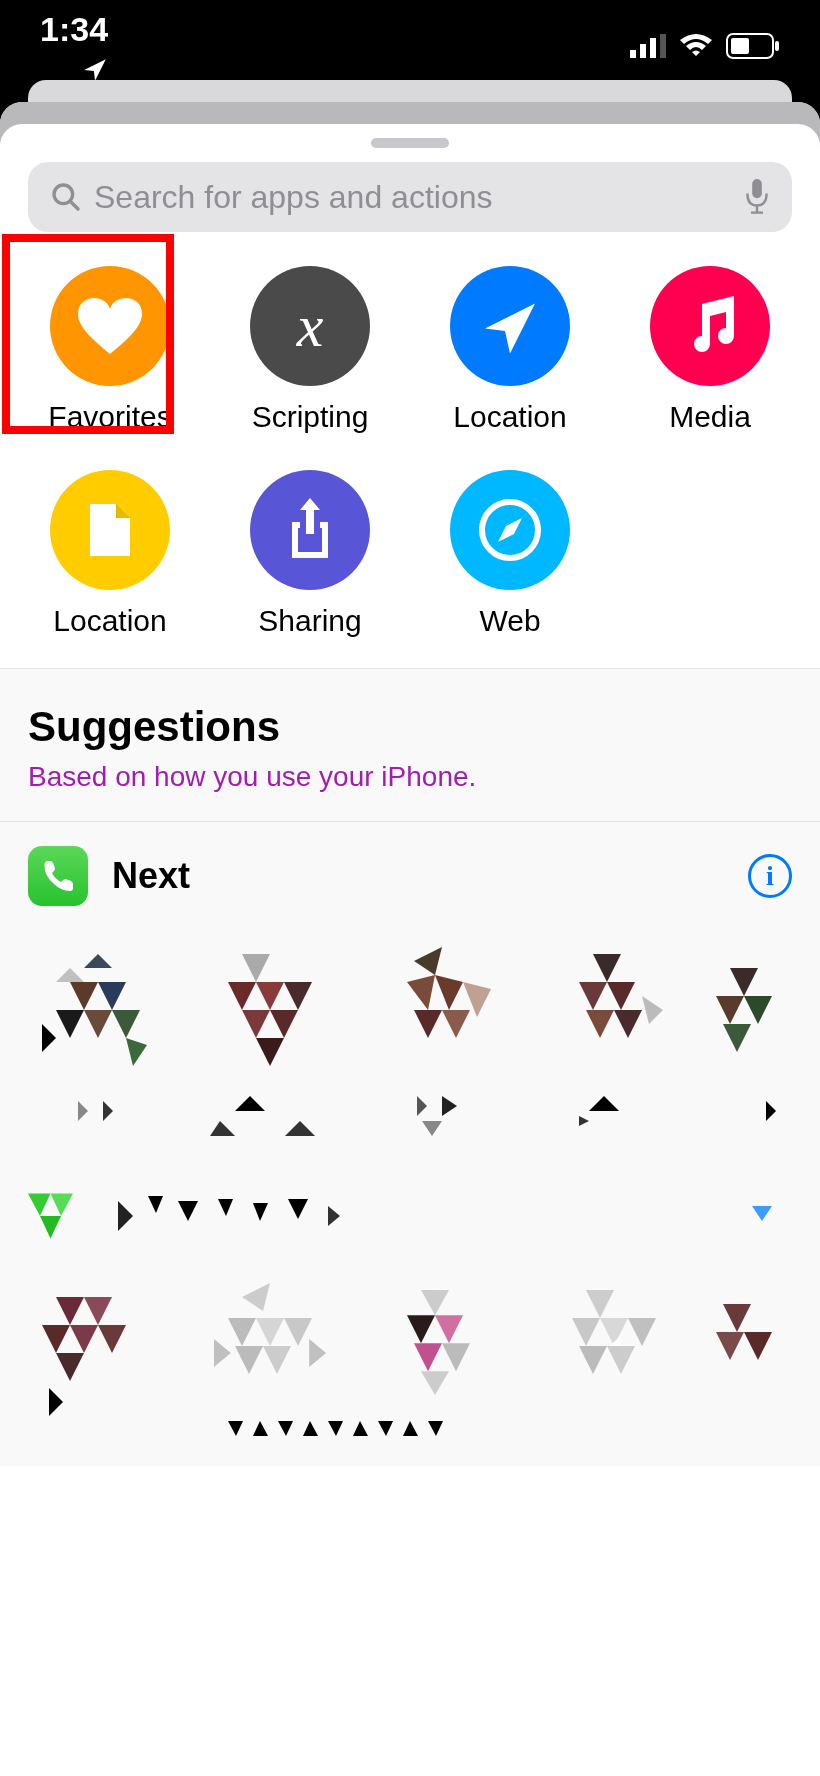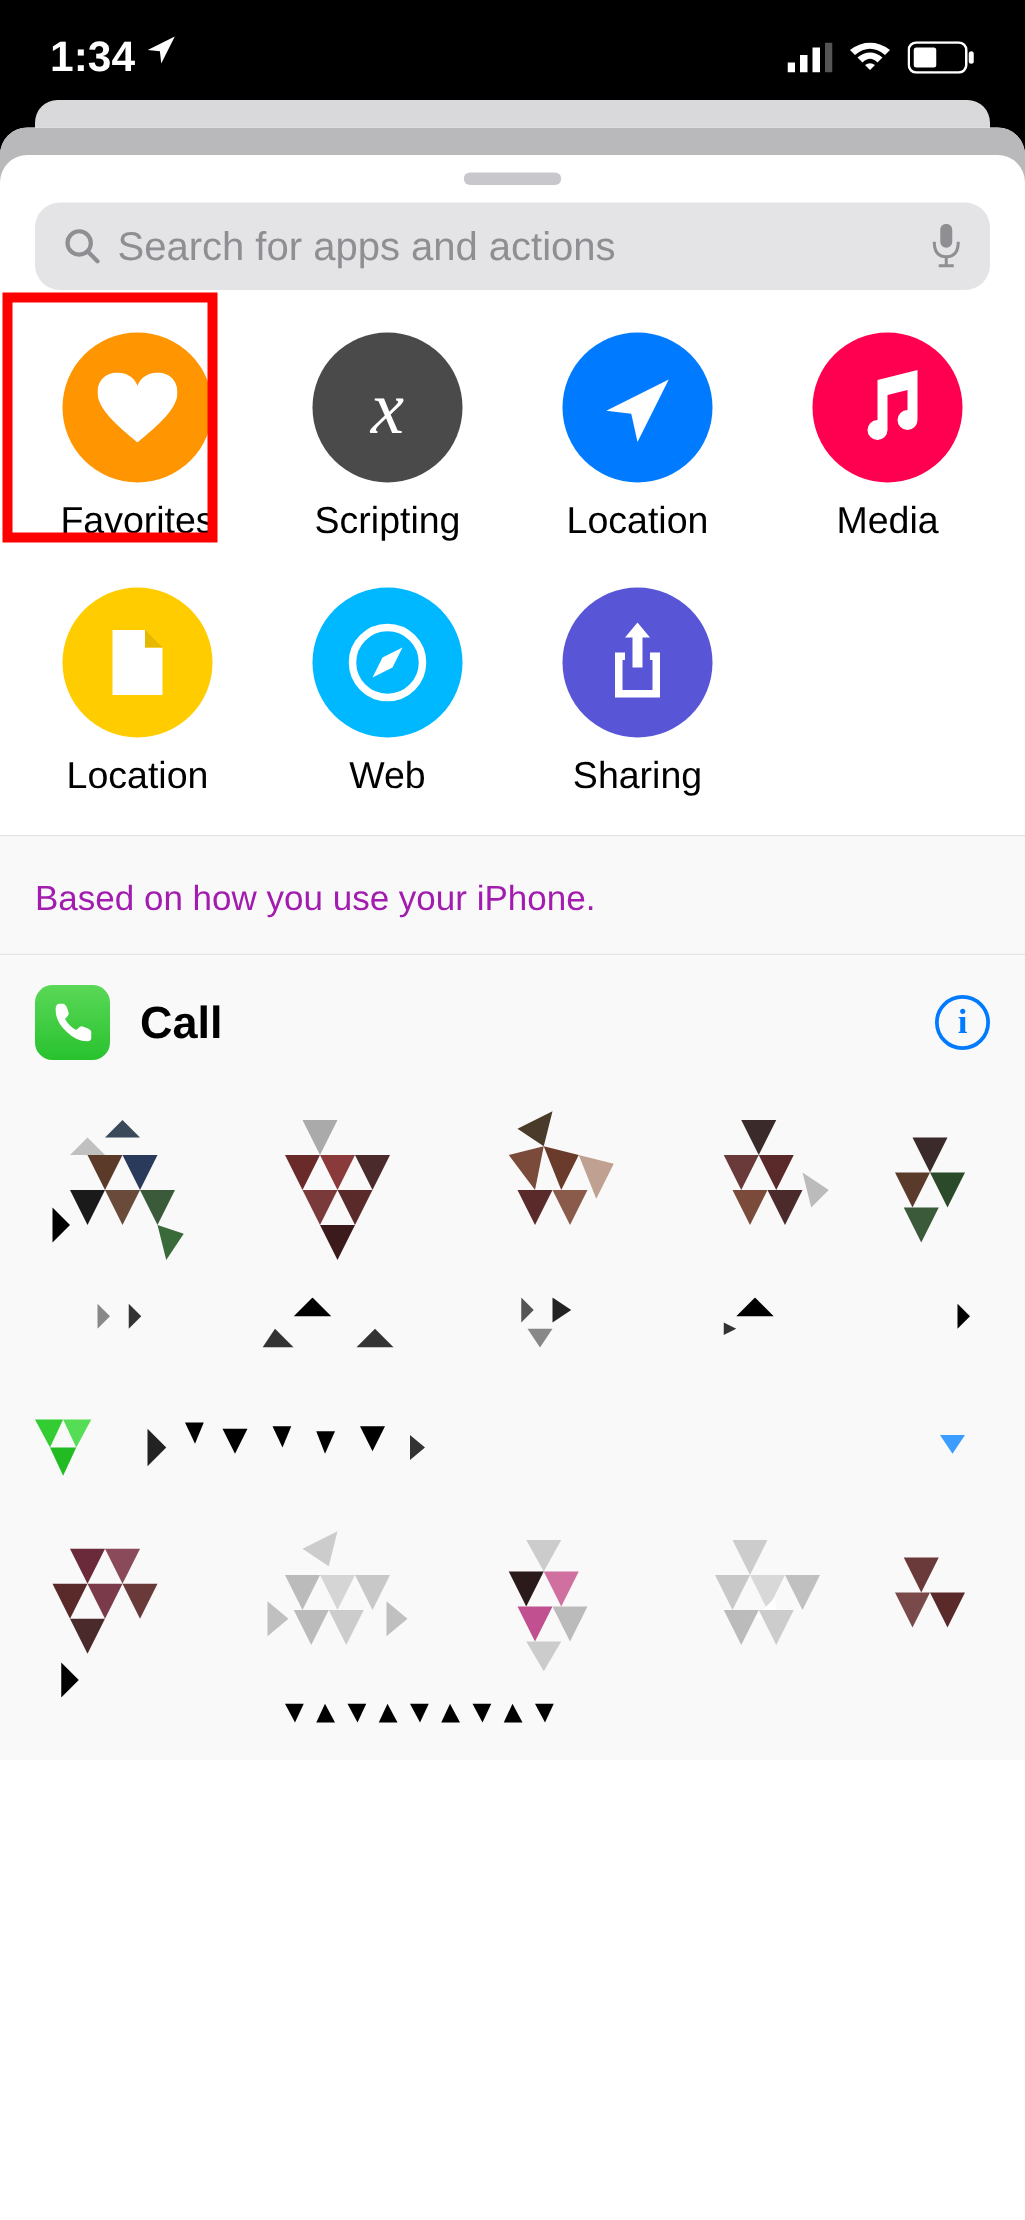--- a/index.html
+++ b/index.html
@@ -1,21 +1,21 @@
 <!DOCTYPE html>
 <html><head>
 <meta charset="utf-8">
 <style>
   * { box-sizing: border-box; margin: 0; padding: 0; }
   html, body { width: 820px; height: 1776px; font-family: -apple-system, "Helvetica Neue", Arial, sans-serif; background: #000; }
   .device { width: 820px; height: 1776px; background: #000; position: relative; overflow: hidden; }
 
   
   .status-bar { height: 92px; display: flex; align-items: center; justify-content: space-between; padding: 0 40px; color: #fff; }
-  .status-time { font-size: 34px; font-weight: 600; display:flex; align-items:flex-start; gap:8px;}
+  .status-time { font-size: 34px; font-weight: 600; display:flex; align-items:flex-end; gap:8px;flex-direction:column;}
   .status-right { display:flex; align-items:center; gap:14px; }
 
   
   .sheet-stack { position:absolute; top:80px; left:28px; right:28px; height:30px; background:#d9d9db; border-radius:18px 18px 0 0;}
   .main-sheet { position:absolute; top:102px; left:0; right:0; bottom:0; background:#fff; border-radius:22px 22px 0 0; overflow:hidden;}
 
   
   .nav { height:108px; display:flex; align-items:center; justify-content:space-between; padding:0 22px; border-bottom:1px solid rgba(0,0,0,0.05);}
   .nav-back { display:flex; align-items:center; color:#007aff; font-size:38px; font-weight:400;}
   .nav-title { font-size:38px; font-weight:600; color:#000; position:absolute; left:50%; transform:translateX(-50%);}
@@ -163,53 +163,54 @@
             <div class="cat-circle" style="background:#ffcc00">
               <svg width="48" height="60" viewBox="0 0 24 30">
                   <path d="M2 2 L15 2 L22 9 L22 28 L2 28 Z M15 2 L15 9 L22 9" fill="#fff"></path>
                   <path d="M15 2 L15 9 L22 9 Z" fill="#e6b800"></path>
                 </svg>
             </div>
             <div class="cat-label">Location</div>
           </div>
 
           <div class="cat">
+            <div class="cat-circle" style="background:#5856d6">
+              <svg width="52" height="64" viewBox="0 0 26 32">
+                  <path d="M13 0 L8 6 L11 6 L11 18 L15 18 L15 6 L18 6 Z" fill="#fff"></path>
+                  <path d="M4 12 L4 30 L22 30 L22 12 L18 12 L18 15 L19 15 L19 27 L7 27 L7 15 L8 15 L8 12 Z" fill="#fff"></path>
+                </svg>
+            </div>
+            <div class="cat-label">Sharing</div>
+          </div>
+
+          <div class="cat">
             <div class="cat-circle" style="background:#00b8ff">
               <svg width="64" height="64" viewBox="0 0 32 32">
                   <circle cx="16" cy="16" r="14" stroke="#fff" stroke-width="3" fill="none"></circle>
                   <path d="M10 22 L14 14 L22 10 L18 18 Z" fill="#fff"></path>
                 </svg>
             </div>
             <div class="cat-label">Web</div>
           </div>
-
-          <div class="cat">
-            <div class="cat-circle" style="background:#5856d6">
-              <svg width="52" height="64" viewBox="0 0 26 32">
-                  <path d="M13 0 L8 6 L11 6 L11 18 L15 18 L15 6 L18 6 Z" fill="#fff"></path>
-                  <path d="M4 12 L4 30 L22 30 L22 12 L18 12 L18 15 L19 15 L19 27 L7 27 L7 15 L8 15 L8 12 Z" fill="#fff"></path>
-                </svg>
-            </div>
-            <div class="cat-label">Sharing</div>
-          </div>
         </div>
         <div class="highlight" style="top:-18px; left:2px; width:172px; height:200px;"></div>
       </div>
 
       <div class="sugg">
+        <div class="sugg-title">Suggestions</div>
         <div class="sugg-sub">Based on how you use your iPhone.</div>
         <div class="divider"></div>
 
         <div class="call-row">
           <div class="call-icon">
             <svg width="36" height="36" viewBox="0 0 24 24">
                 <path d="M5 2 Q3 2 3 5 Q3 12 9 17 Q14 22 20 22 Q22 22 22 20 L22 17 Q22 16 20 15 L17 14 Q16 14 15 15 L14 16 Q10 14 8 10 L9 9 Q10 8 10 7 L9 4 Q8 2 7 2 Z" fill="#fff"></path>
               </svg>
           </div>
-          <div class="call-label">Call</div>
+          <div class="call-label">Next</div>
           <div class="info-circle">i</div>
         </div>
 
         <div class="contact-row">
           <div class="contact">
             <div class="mosaic">
               <svg viewBox="0 0 100 100">
                 <polygon points="20,30 30,20 40,30" fill="#c0c0c0"></polygon>
                   <polygon points="40,20 50,10 60,20" fill="#3a4a5a"></polygon>
                 <polygon points="30,30 50,30 40,50" fill="#5b3a2a"></polygon>

